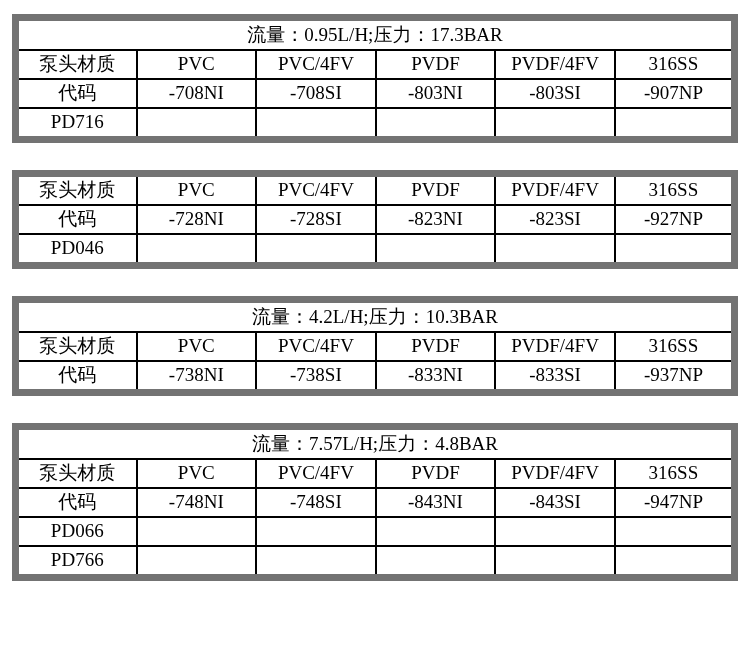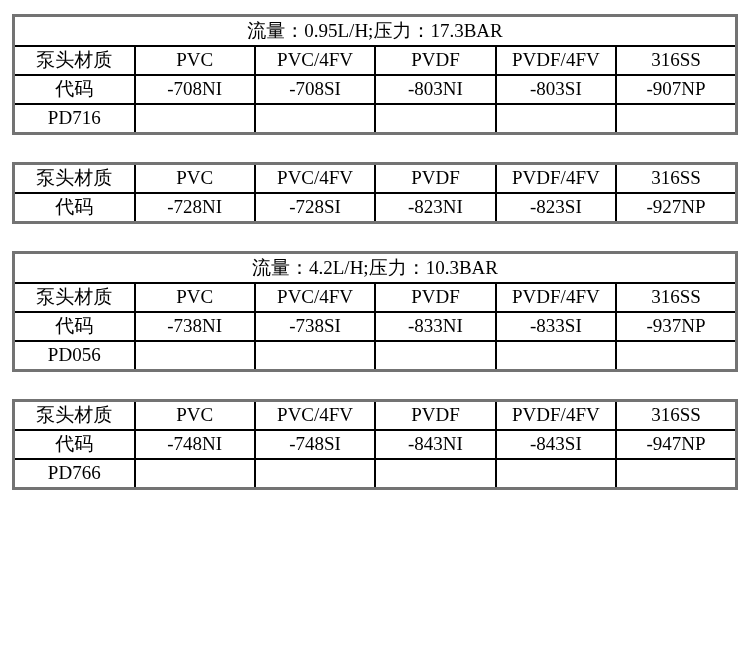--- a/index.html
+++ b/index.html
@@ -15,21 +15,21 @@
     color: #000000;
   }
   .page {
     padding: 14px 12px 0 12px;
   }
   table.spec-table {
     border-collapse: collapse;
     table-layout: fixed;
     width: 726px;
     margin-bottom: 27px;
-    border: 3px solid #737373;
+    border: 7px solid #737373;
   }
   table.spec-table col.c0 { width: 121px; }
   table.spec-table td {
     border: 2px solid #000000;
     height: 27px;
     padding: 0 2px;
     text-align: center;
     vertical-align: middle;
     font-size: 19px;
     line-height: 1.1;
@@ -105,20 +105,28 @@
       <td>316SS</td>
     </tr>
     <tr>
       <td>代码</td>
       <td>-728NI</td>
       <td>-728SI</td>
       <td>-823NI</td>
       <td>-823SI</td>
       <td>-927NP</td>
     </tr>
+    <tr>
+      <td>PD046</td>
+      <td></td>
+      <td></td>
+      <td></td>
+      <td></td>
+      <td></td>
+    </tr>
   </tbody>
     </table>
 
   <table class="spec-table">
     <colgroup>
         <col class="c0">
         <col>
         <col>
         <col>
         <col>
@@ -137,58 +145,61 @@
       <td>316SS</td>
     </tr>
     <tr>
       <td>代码</td>
       <td>-738NI</td>
       <td>-738SI</td>
       <td>-833NI</td>
       <td>-833SI</td>
       <td>-937NP</td>
     </tr>
-    <tr>
-      <td>PD056</td>
-      <td></td>
-      <td></td>
-      <td></td>
-      <td></td>
-      <td></td>
-    </tr>
-  </tbody>
-    </table>
-
-  <table class="spec-table">
-    <colgroup>
-        <col class="c0">
-        <col>
-        <col>
-        <col>
-        <col>
-        <col>
-      </colgroup>
-    <tbody>
+  </tbody>
+    </table>
+
+  <table class="spec-table">
+    <colgroup>
+        <col class="c0">
+        <col>
+        <col>
+        <col>
+        <col>
+        <col>
+      </colgroup>
+    <tbody>
+        <tr>
+      <td class="title-cell" colspan="6">流量：7.57L/H;压力：4.8BAR</td>
+    </tr>
     <tr>
       <td>泵头材质</td>
       <td>PVC</td>
       <td>PVC/4FV</td>
       <td>PVDF</td>
       <td>PVDF/4FV</td>
       <td>316SS</td>
     </tr>
     <tr>
       <td>代码</td>
       <td>-748NI</td>
       <td>-748SI</td>
       <td>-843NI</td>
       <td>-843SI</td>
       <td>-947NP</td>
     </tr>
     <tr>
+      <td>PD066</td>
+      <td></td>
+      <td></td>
+      <td></td>
+      <td></td>
+      <td></td>
+    </tr>
+    <tr>
       <td>PD766</td>
       <td></td>
       <td></td>
       <td></td>
       <td></td>
       <td></td>
     </tr>
   </tbody>
     </table>
 

